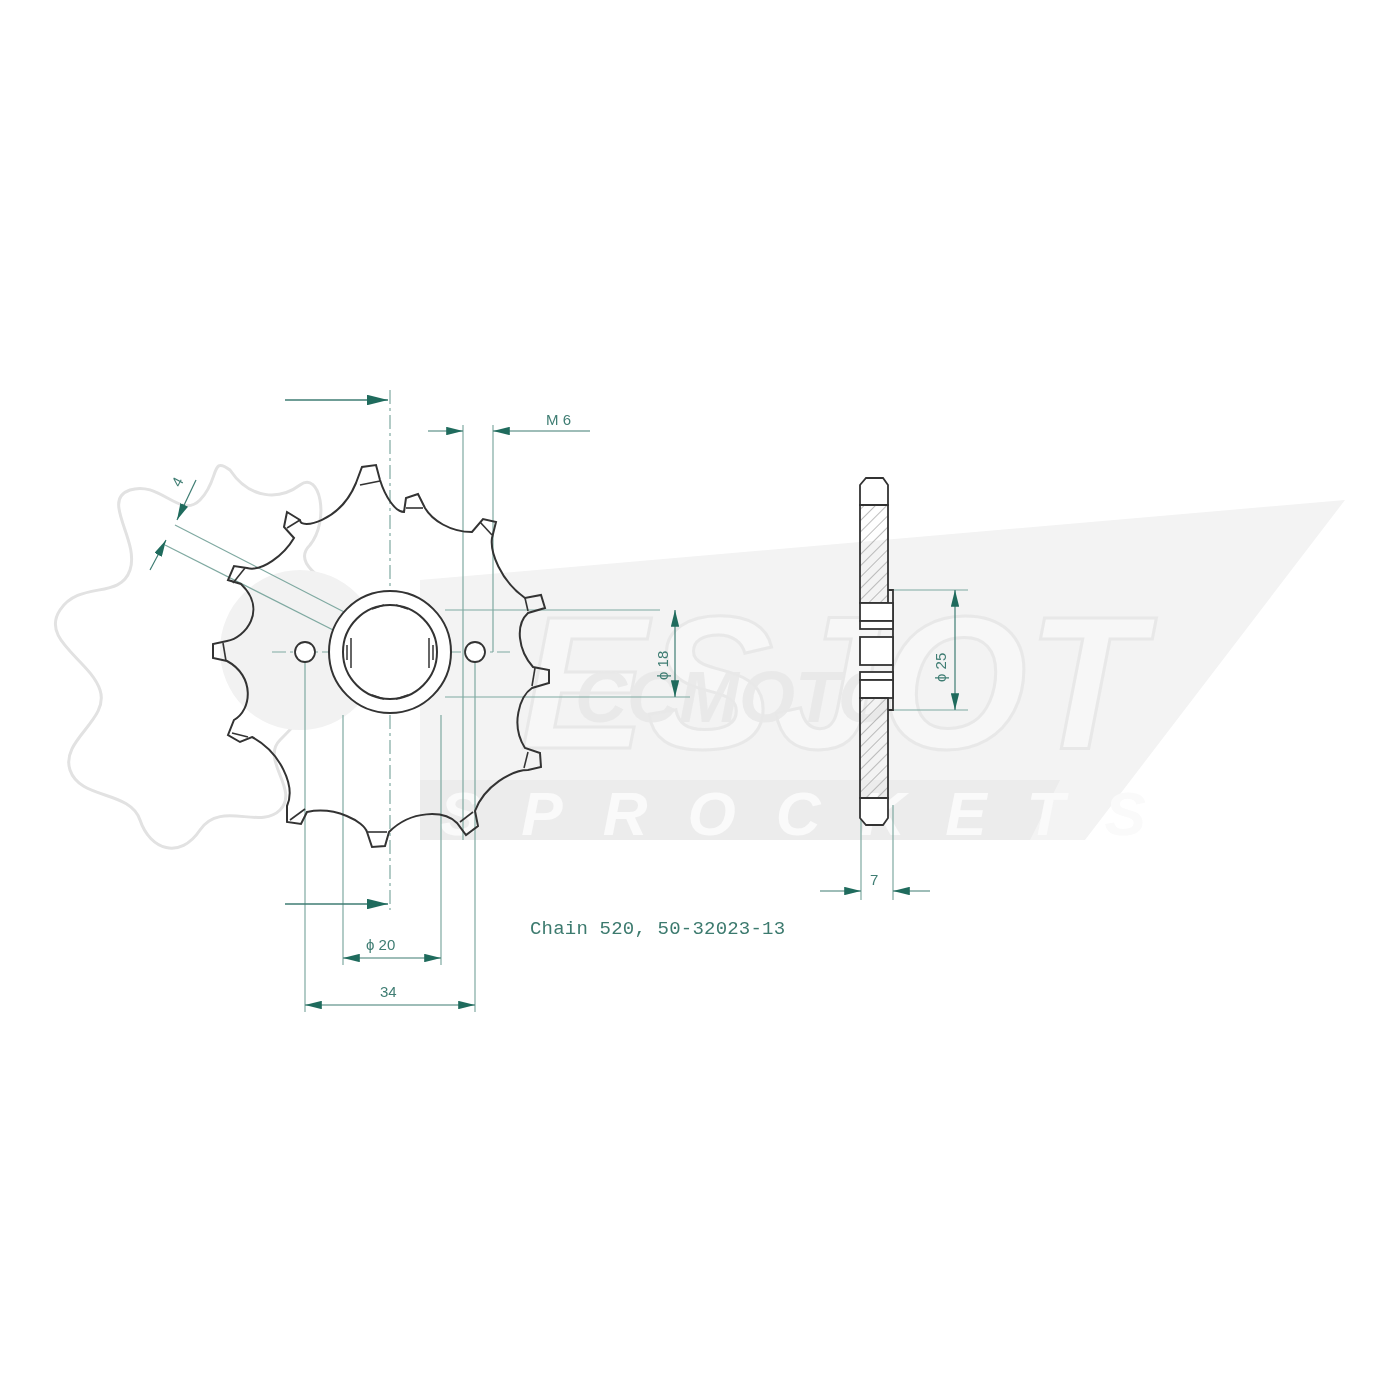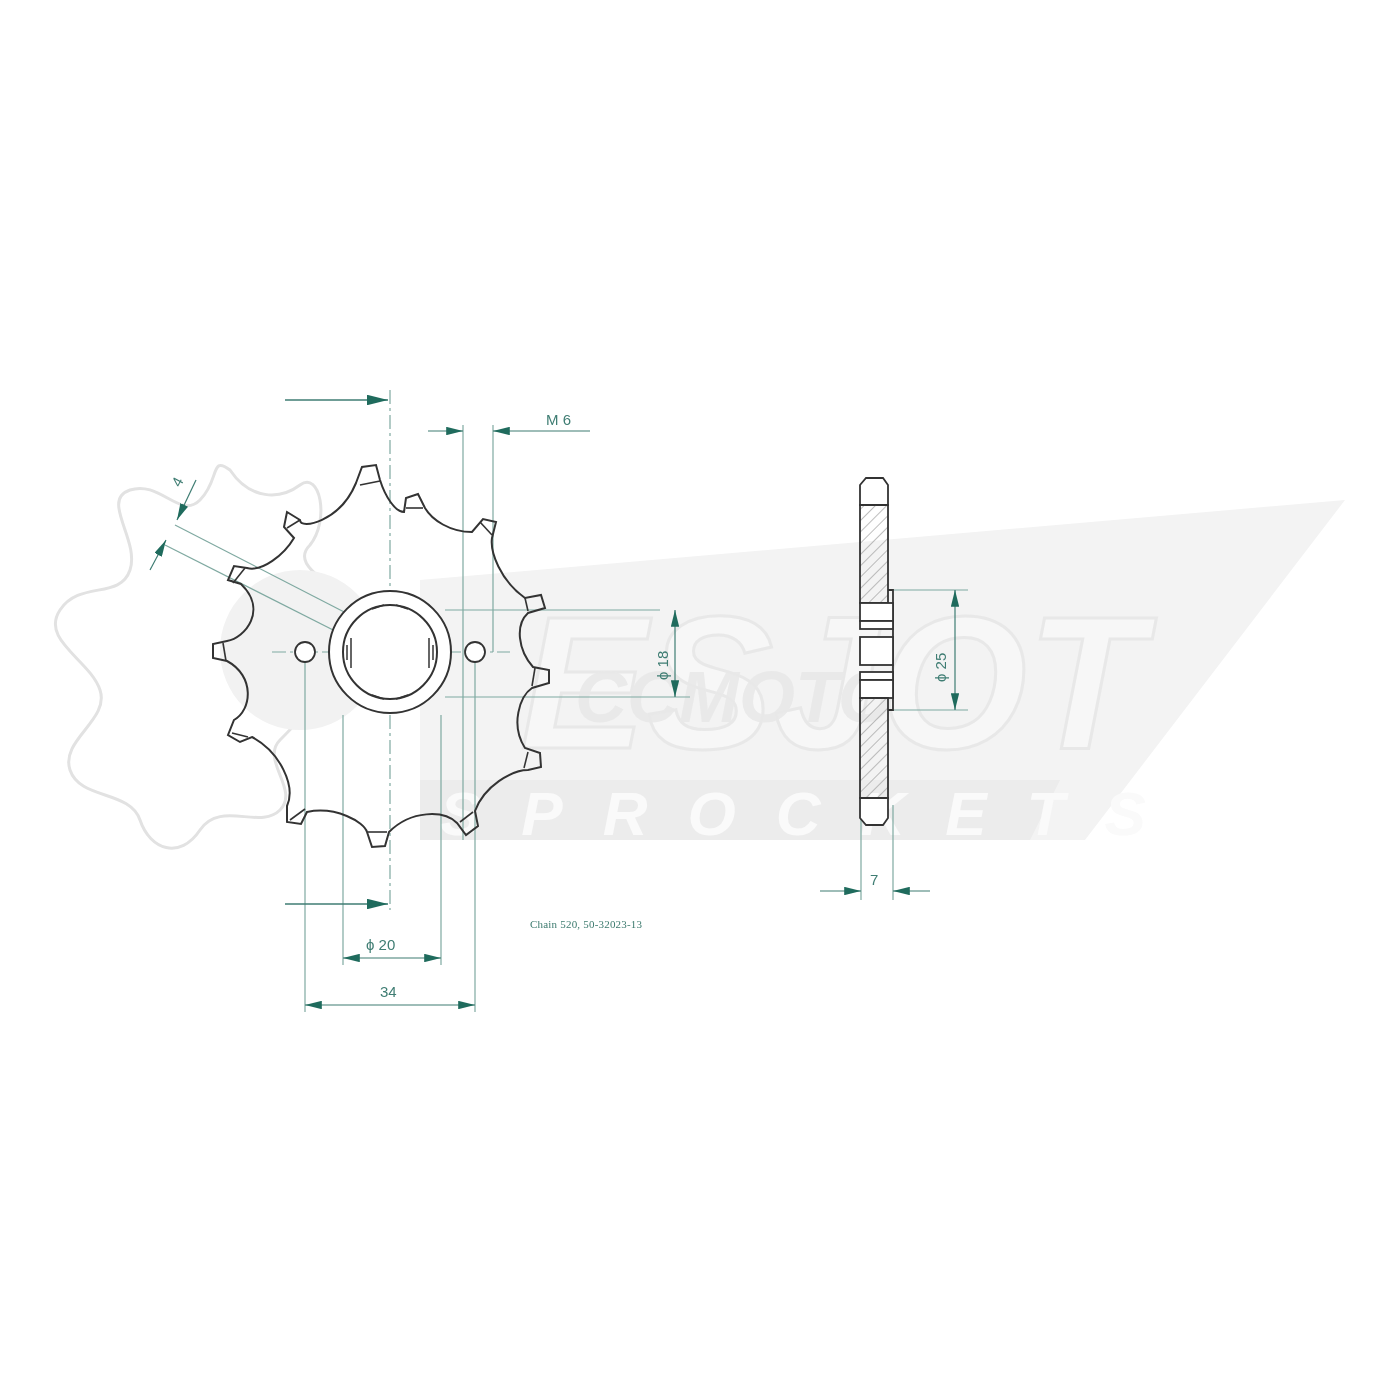--- a/index.html
+++ b/index.html
@@ -1,19 +1,19 @@
 <!DOCTYPE html>
 <html><head>
 <meta charset="utf-8">
 <style>
   html, body { margin: 0; padding: 0; background: #ffffff; }
   #canvas { position: relative; width: 1400px; height: 1400px; background: #ffffff; overflow: hidden; }
   svg { position: absolute; left: 0; top: 0; }
   .dim-text { font-family: "Liberation Sans", sans-serif; fill: #3f7d73; font-size: 15px; }
-  .caption { position: absolute; left: 530px; top: 918px; font-family: Liberation Serif, serif; font-size: 11px; color: #3c7a6e; letter-spacing: 0.2px; }
+  .caption { position: absolute; left: 530px; top: 918px; font-family: Liberation Mono, monospace; font-size: 19px; color: #3c7a6e; letter-spacing: 0.2px; }
   .wm-text { font-family: "Liberation Sans", sans-serif; font-weight: bold; font-style: italic; }
 </style>
 </head>
 <body>
 
 <div id="canvas">
 
   <svg width="1400" height="1400" viewBox="0 0 1400 1400">
     <defs>
       <pattern id="hatch" patternUnits="userSpaceOnUse" width="8" height="8" patternTransform="rotate(45)">

